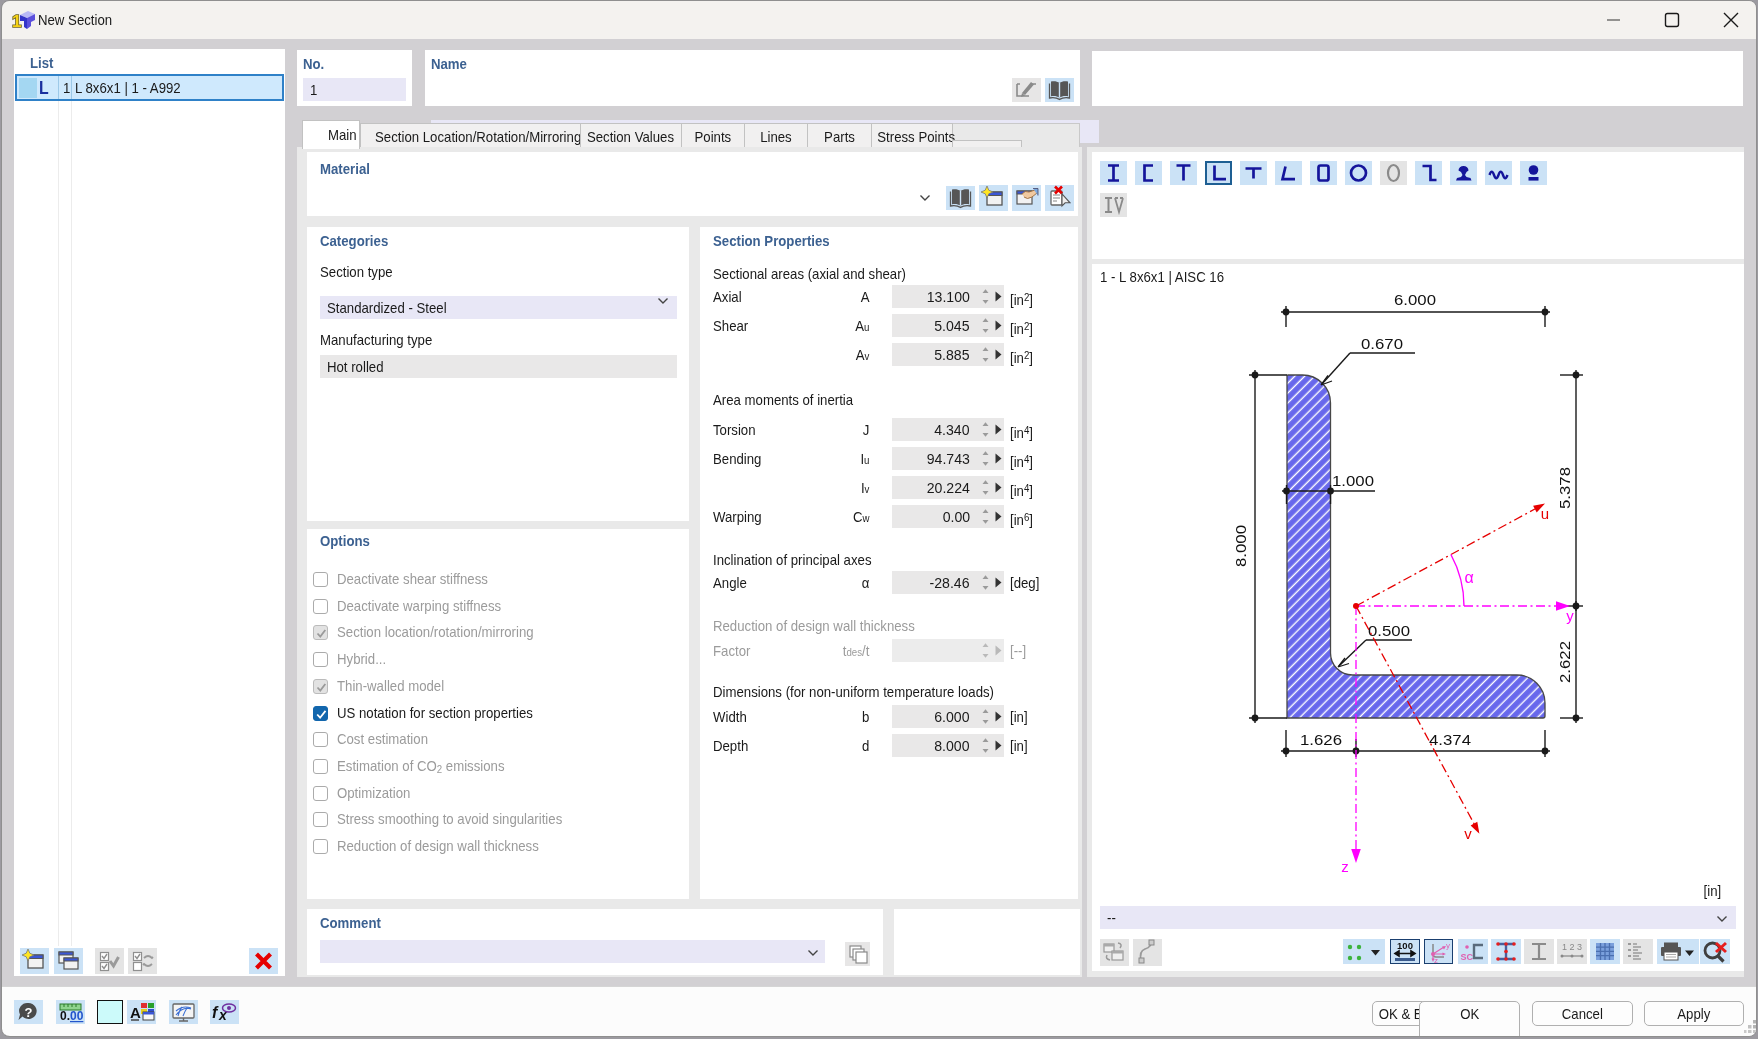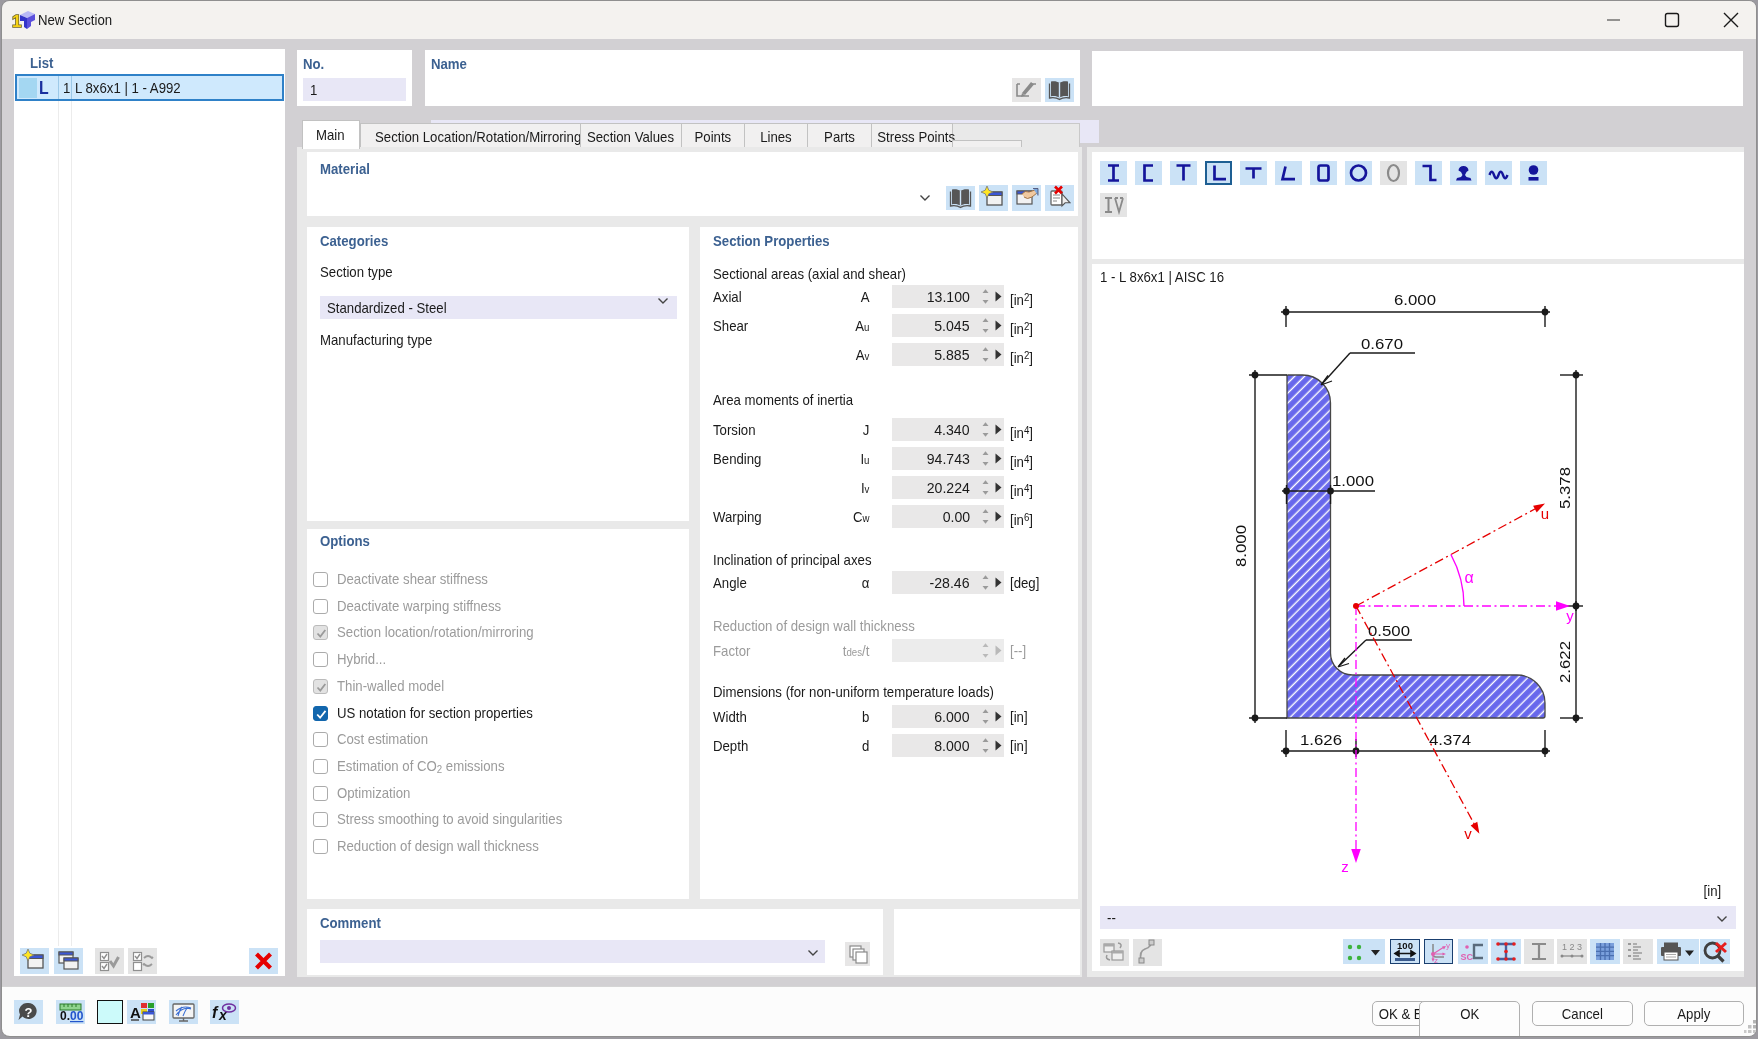--- a/index.html
+++ b/index.html
@@ -88,21 +88,21 @@
 <path d="M10,15 l-1,4 4,-1.5 Z" fill="#8a8a8a"></path>
 </svg>
 <svg style="left:1043px;top:77px" width="29" height="24" viewBox="0 0 29 24">
       <rect width="29" height="24" fill="#cbe2f6"></rect>
 <path d="M14.5,5 C12,3.2 9,3 6,3.6 L6,18.2 C9,17.6 12,17.8 14.5,19.6 C17,17.8 20,17.6 23,18.2 L23,3.6 C20,3 17,3.2 14.5,5 Z" fill="#565656"></path>
 <path d="M14.5,5 L14.5,19.6" stroke="#cbe2f6" stroke-width="1.4"></path>
 <path d="M4.5,5.5 L4.5,20 C8,19.4 11.5,19.6 14.5,21.4 C17.5,19.6 21,19.4 24.5,20 L24.5,5.5" fill="none" stroke="#565656" stroke-width="1.3"></path>
 </svg>
 <div class="" style="left:1090px;top:50px;width:651px;height:55px;background:#fff;"></div>
 <div class="" style="left:300px;top:122px;width:778px;height:25px;background:#e9e9e9;border:1px solid #c9c9c9;border-bottom:none;"></div>
-<div class="" style="left:299.5px;top:119px;width:58.5px;height:29px;background:#fff;border:1px solid #c2c2c2;border-bottom:none;z-index:5;line-height:27px;text-align:left;white-space:nowrap;padding-left:11px;"><span class="txc">Main</span></div>
+<div class="" style="left:299.5px;top:119px;width:58.5px;height:29px;background:#fff;border:1px solid #c2c2c2;border-bottom:none;z-index:5;line-height:27px;text-align:right;white-space:nowrap;padding-left:11px;"><span class="txc">Main</span></div>
 <div class="tab" style="left:358px;top:122px;width:220.5px;height:25px;"><span class="txc">Section Location/Rotation/Mirroring</span></div>
 <div class="tab" style="left:577.5px;top:122px;width:102px;height:25px;"><span class="txc">Section Values</span></div>
 <div class="tab" style="left:678.5px;top:122px;width:64.5px;height:25px;"><span class="txc">Points</span></div>
 <div class="tab" style="left:742px;top:122px;width:64px;height:25px;"><span class="txc">Lines</span></div>
 <div class="tab" style="left:805px;top:122px;width:64.5px;height:25px;"><span class="txc">Parts</span></div>
 <div class="tab" style="left:868.5px;top:122px;width:82.5px;height:25px;"><span class="txc">Stress Points</span></div>
 <div class="tab" style="left:950px;top:122px;width:70px;height:25px;margin-top:17px;"><span class="txc">FE Mesh</span></div>
 <div class="" style="left:295px;top:146px;width:785px;height:830px;background:#e9e9e9;"></div>
 <div class="" style="left:305px;top:151px;width:771px;height:64px;background:#fff;"></div>
 <div class="hdr" style="left:318px;top:158px;">Material</div>
@@ -136,20 +136,21 @@
 <path d="M17,9 l0,12 3.2,-3.2 4.8,0 Z" fill="#eee" stroke="#555" stroke-width="1.1"></path>
 </svg>
 <div class="" style="left:305px;top:226px;width:382px;height:294px;background:#fff;"></div>
 <div class="hdr" style="left:318px;top:230px;">Categories</div>
 <div class="t" style="left:318px;top:261px;">Section type</div>
 <div class="inp" style="left:318px;top:287px;width:357px;height:23px;margin-top:8px;"><span class="tx">Standardized - Steel</span></div>
 <svg style="left:655px;top:296px" width="12" height="8" viewBox="0 0 12 8">
       <path d="M1.5,1.5 L6,6 L10.5,1.5" fill="none" stroke="#444" stroke-width="1.4"></path>
     </svg>
 <div class="t" style="left:318px;top:329px;">Manufacturing type</div>
+<div class="ro" style="left:318px;top:354px;width:357px;height:23px;"><span class="tx">Hot rolled</span></div>
 <div class="" style="left:305px;top:528px;width:382px;height:370px;background:#fff;"></div>
 <div class="hdr" style="left:318px;top:530px;">Options</div>
 <div class="" style="left:311px;top:571.0px;width:15px;height:15px;background:#fff;border:1px solid #ababab;border-radius:3px;"></div>
 <div class="t gray" style="left:335px;top:568.0px;">Deactivate shear stiffness</div>
 <div class="" style="left:311px;top:597.7px;width:15px;height:15px;background:#fff;border:1px solid #ababab;border-radius:3px;"></div>
 <div class="t gray" style="left:335px;top:594.7px;">Deactivate warping stiffness</div>
 <div class="" style="left:311px;top:624.4px;width:15px;height:15px;background:#e2e2e2;border:1px solid #bbb;border-radius:3px;">
       <svg style="left:0;top:0" width="15" height="15" viewBox="0 0 15 15">
         <path d="M3.5,7.5 l2.8,3 5-6.5" stroke="#9a9a9a" stroke-width="1.8" fill="none"></path>
       </svg>

